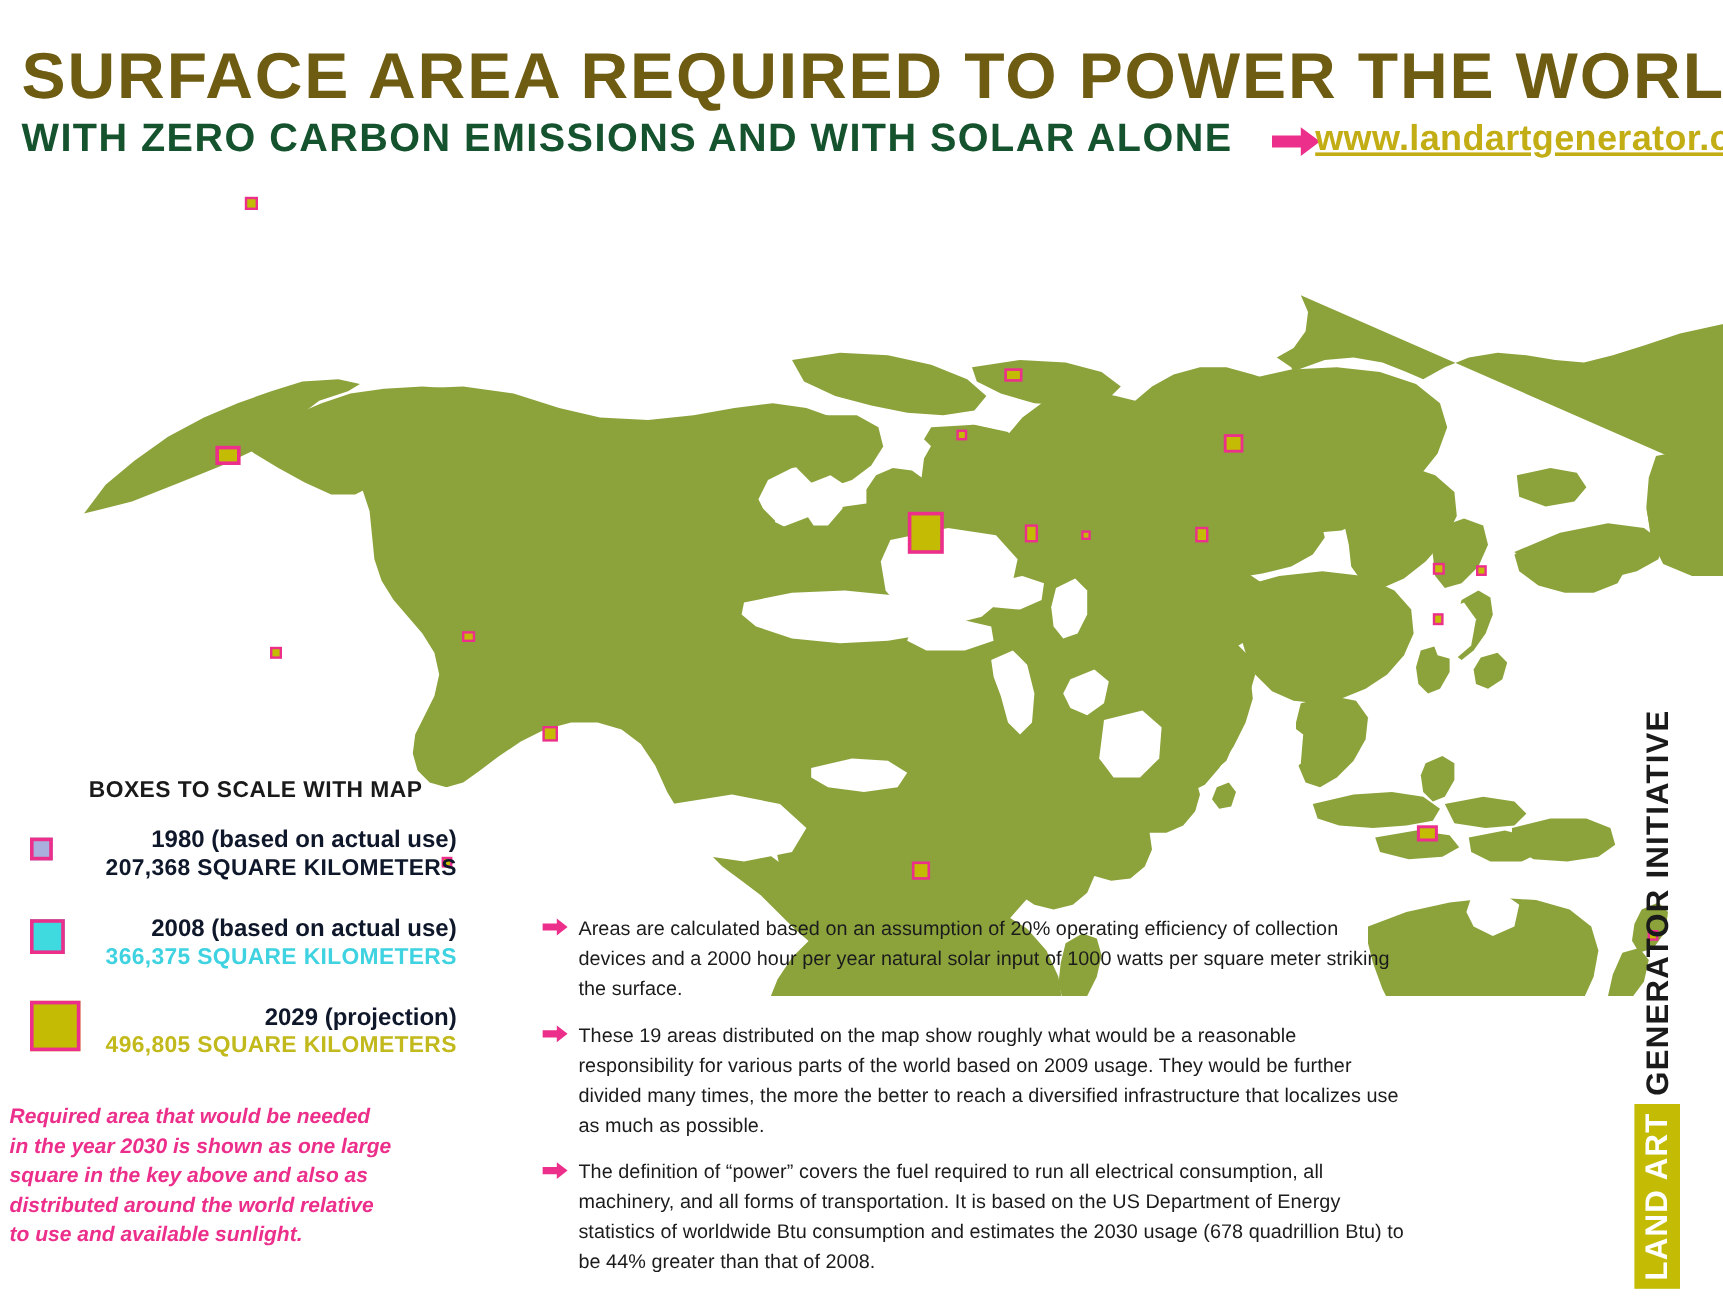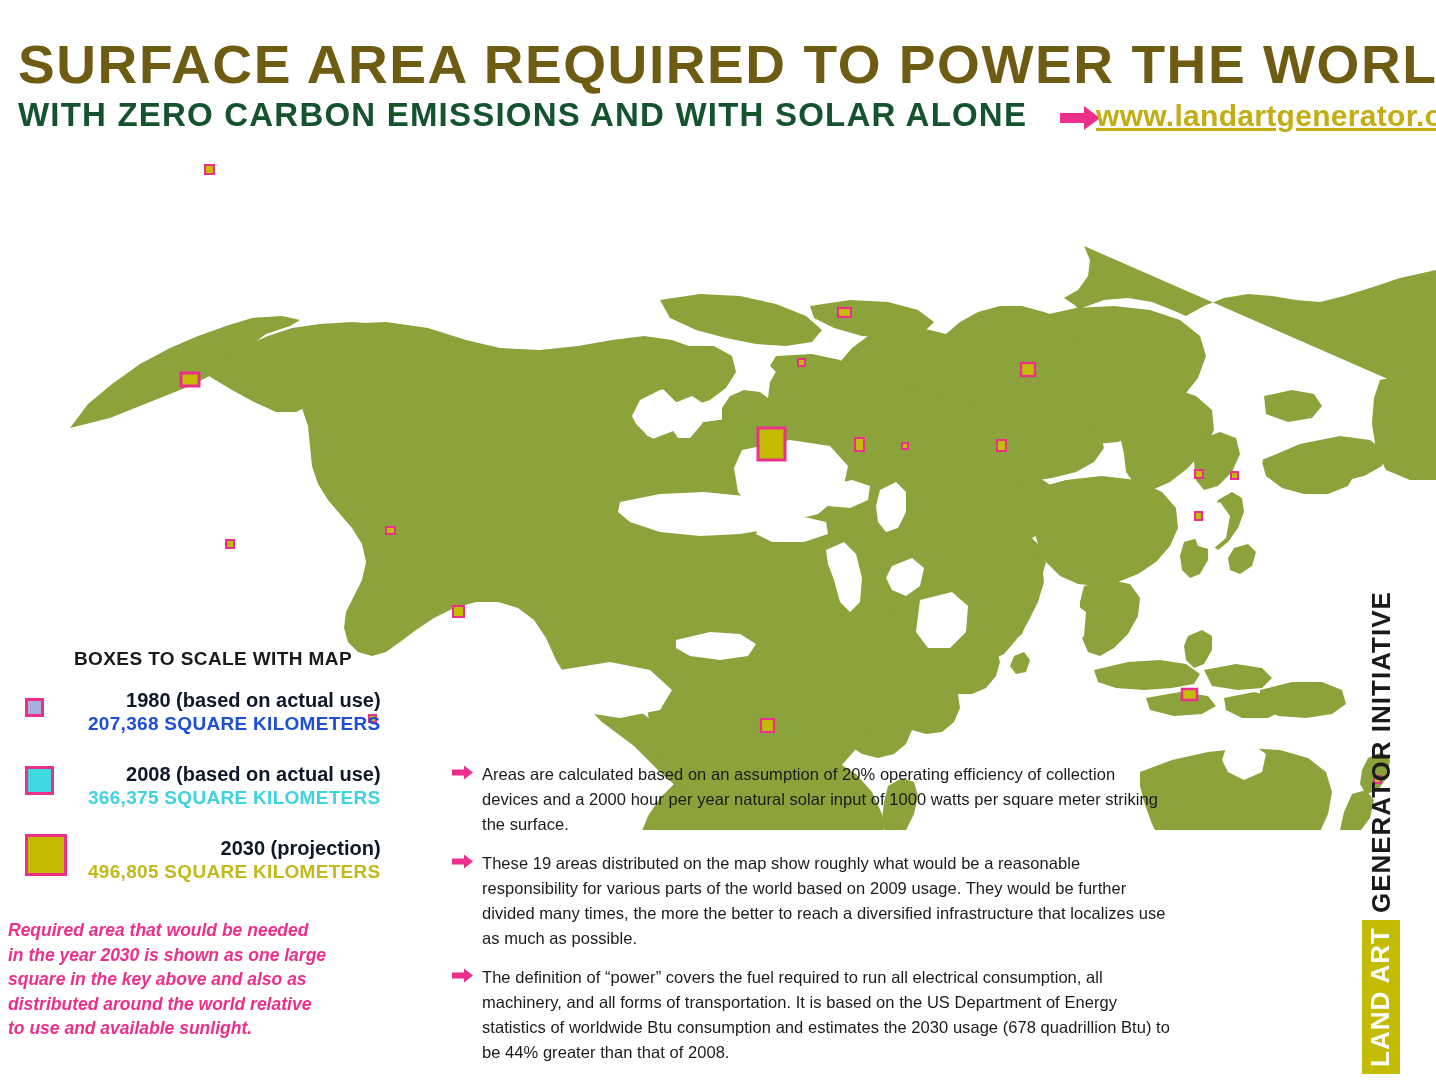--- a/index.html
+++ b/index.html
@@ -362,36 +362,36 @@
     </svg>
   </div>
 
   <div class="legend">
     <div class="legend-title">BOXES TO SCALE WITH MAP</div>
 
     <div class="legend-row">
       <div class="sw sw-1980"></div>
       <div class="legend-text">
         <div class="legend-year">1980 (based on actual use)</div>
-        <div class="legend-area" style="color:#1d4ed8">207,368 SQUARE KILOMETERS</div>
+        <div class="legend-area" style="color:#0f172a">207,368 SQUARE KILOMETERS</div>
       </div>
     </div>
 
     <div class="legend-row">
       <div class="sw sw-2008"></div>
       <div class="legend-text">
         <div class="legend-year">2008 (based on actual use)</div>
         <div class="legend-area" style="color:#3fd2e0">366,375 SQUARE KILOMETERS</div>
       </div>
     </div>
 
     <div class="legend-row">
       <div class="sw sw-2030"></div>
       <div class="legend-text">
-        <div class="legend-year">2030 (projection)</div>
+        <div class="legend-year">2029 (projection)</div>
         <div class="legend-area" style="color:#c2b91c">496,805 SQUARE KILOMETERS</div>
       </div>
     </div>
   </div>
 
   <div class="legend-note">Required area that would be needed in the year 2030 is shown as one large square in the key above and also as distributed around the world relative to use and available sunlight.</div>
 
   <div class="bullets">
     <div class="bullet">
       <svg class="b-arrow" viewBox="0 0 22 15">

